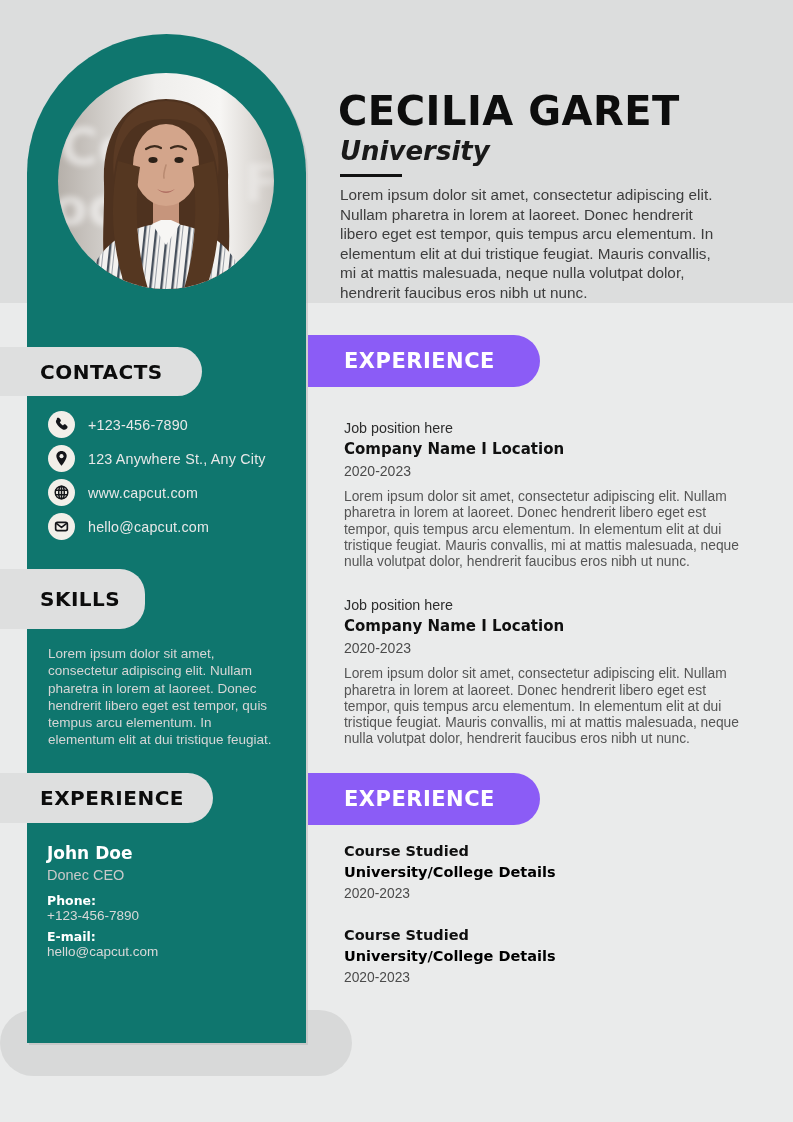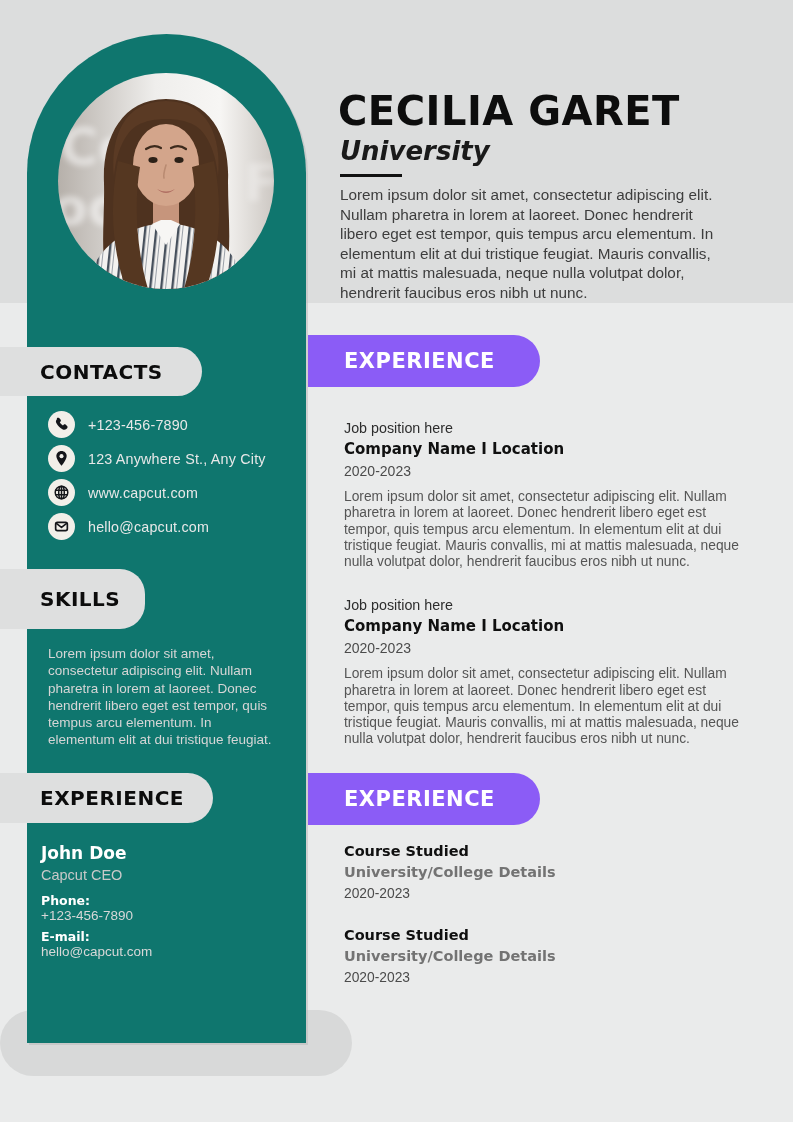--- a/index.html
+++ b/index.html
@@ -32,21 +32,21 @@
   .contact-list{position:absolute;left:21px;top:377px;}
   .contact-row{display:flex;align-items:center;height:27px;margin-bottom:7px;}
   .contact-row svg{flex:0 0 27px;}
   .contact-text{margin-left:13px;font-size:14.3px;color:#e8e8e8;letter-spacing:.2px;}
 
   .skills-text{
     position:absolute;left:21px;top:611px;width:230px;
     font-size:13.5px;line-height:1.28;color:#d6d6d6;margin:0;
   }
 
-  .ref-block{position:absolute;left:14px;top:809px;width:240px;}
+  .ref-block{position:absolute;left:20px;top:809px;width:240px;}
   .ref-name{font-family:"DejaVu Sans",sans-serif;font-weight:bold;font-size:17px;color:#ffffff;margin-bottom:4px;}
   .ref-title{font-size:14.5px;color:#c9c9c9;margin-bottom:10px;}
   .ref-row{display:flex;align-items:baseline;margin-bottom:6px;flex-direction:column;}
   .ref-label{font-family:"DejaVu Sans",sans-serif;font-weight:bold;font-size:12.5px;color:#ffffff;width:55px;}
   .ref-value{font-size:13.5px;color:#d8d8d8;}
 
   
   .name{
     position:absolute;left:338px;top:88px;margin:0;
     font-family:"DejaVu Sans",sans-serif;font-weight:bold;font-size:40px;
@@ -75,21 +75,21 @@
   .exp-entries{position:absolute;left:344px;top:400px;width:402px;}
   .job{margin-bottom:27px;}
   .job-pos{font-size:14.3px;color:#2d2d2d;margin-bottom:4px;margin-top:20px;}
   .job-co{font-family:"DejaVu Sans",sans-serif;font-weight:bold;font-size:15px;color:#101010;margin-bottom:5px;}
   .job-yr{font-size:14px;color:#4b4b4b;margin-bottom:10px;}
   .job-desc{font-size:13.8px;line-height:1.18;color:#555555;margin:0;}
 
   .edu-entries{position:absolute;left:344px;top:843px;width:400px;}
   .edu{margin-bottom:26px;}
   .edu-course{font-family:"DejaVu Sans",sans-serif;font-weight:bold;font-size:14.5px;color:#101010;margin-bottom:5px;}
-  .edu-school{font-family:"DejaVu Sans",sans-serif;font-weight:bold;font-size:14.5px;color:#737373;margin-bottom:6px;}
+  .edu-school{font-family:"DejaVu Sans",sans-serif;font-weight:bold;font-size:14.5px;color:#000000;margin-bottom:6px;}
   .edu-years{font-size:13.8px;color:#4b4b4b;}
 </style>
 </head>
 <body>
 
 <div class="page">
   <div class="top-band"></div>
   <div class="bottom-pill"></div>
 
   <aside class="sidebar">
@@ -186,21 +186,21 @@
     <div class="side-pill pill-skills">
       <span>SKILLS</span>
     </div>
     <p class="skills-text">Lorem ipsum dolor sit amet, consectetur adipiscing elit. Nullam pharetra in lorem at laoreet. Donec hendrerit libero eget est tempor, quis tempus arcu elementum. In elementum elit at dui tristique feugiat.</p>
 
     <div class="side-pill pill-reference">
       <span>EXPERIENCE</span>
     </div>
     <div class="ref-block">
       <div class="ref-name">John Doe</div>
-      <div class="ref-title">Capcut CEO</div>
+      <div class="ref-title">Donec CEO</div>
       <div class="ref-row">
         <span class="ref-label">Phone:</span>
         <span class="ref-value">+123-456-7890</span>
       </div>
       <div class="ref-row">
         <span class="ref-label">E-mail:</span>
         <span class="ref-value">hello@capcut.com</span>
       </div>
     </div>
   </aside>

